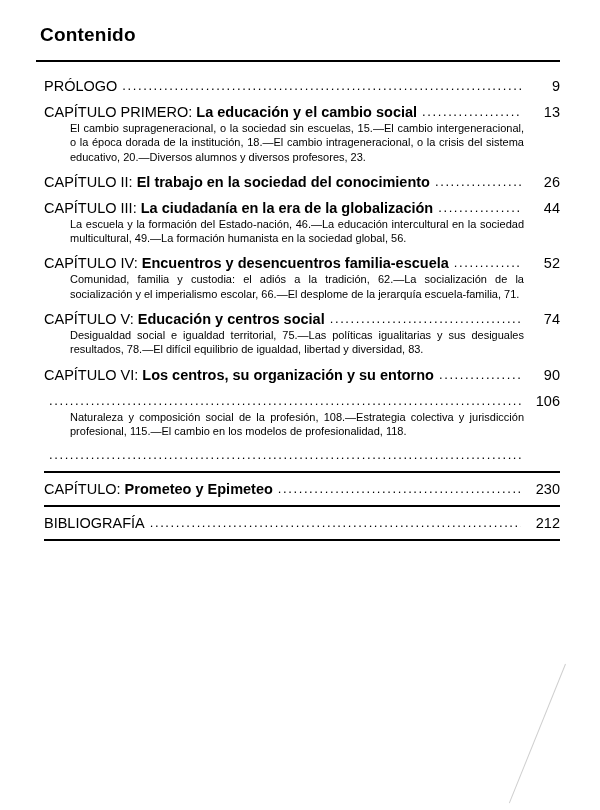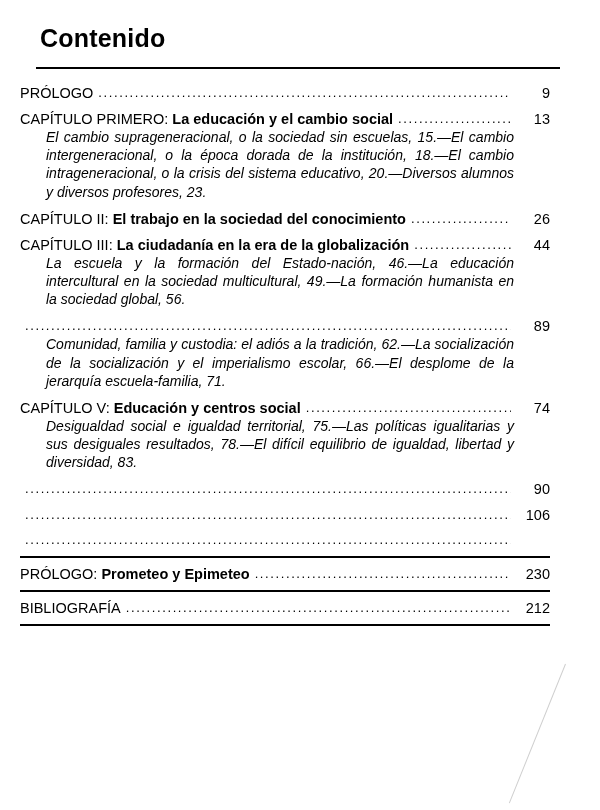--- a/index.html
+++ b/index.html
@@ -16,32 +16,32 @@
     position: relative;
   }
   .page {
     position: relative;
     width: 600px;
     height: 810px;
     box-sizing: border-box;
     padding: 0;
   }
   .title {
-    font-size: 25px;
+    font-size: 19px;
     font-weight: bold;
     letter-spacing: 0.2px;
     margin: 24px 0 0 40px;
   }
   .rule {
     margin: 14px 40px 0 36px;
     border-top: 2px solid #000;
   }
   .toc {
-    margin: 16px 10px 0 0;
-    padding: 0 40px 0 20px;
+    margin: 16px 0 0 0;
+    padding: 0 40px 0 44px;
   }
   .entry {
     margin-bottom: 2px;
   }
   .entry-line {
     display: flex;
     align-items: baseline;
     font-size: 14.5px;
     white-space: nowrap;
   }
@@ -68,22 +68,21 @@
     position: relative;
     top: -1px;
   }
   .page-num {
     flex: 0 0 auto;
     width: 34px;
     text-align: right;
     font-size: 14.5px;
   }
   .sub {
-    font-style: italic;
-    font-size: 14px;
+    font-size: 11px;
     line-height: 1.30;
     margin: 1px 0 0 26px;
     padding-right: 36px;
     text-align: justify;
   }
   .entry.spaced {
     margin-bottom: 10px;
   }
   .sep {
     margin: 8px 0 8px 0;
@@ -139,63 +138,66 @@
       <div class="entry-line">
         <span class="entry-label"><span class="lead">CAPÍTULO III: </span><span class="bold">La ciudadanía en la era de la globalización</span></span>
         <span class="dots">...............................................................................................................................</span>
         <span class="page-num">44</span>
       </div>
       <div class="sub">La escuela y la formación del Estado-nación, 46.—La educación intercultural en la sociedad multicultural, 49.—La formación humanista en la sociedad global, 56.</div>
     </div>
 
     <div class="entry spaced">
       <div class="entry-line">
-        <span class="dots">...............................................................................................................................</span>
-        <span class="page-num">89</span>
+        <span class="entry-label"><span class="lead">CAPÍTULO IV: </span><span class="bold">Encuentros y desencuentros familia-escuela</span></span>
+        <span class="dots">...............................................................................................................................</span>
+        <span class="page-num">52</span>
       </div>
       <div class="sub">Comunidad, familia y custodia: el adiós a la tradición, 62.—La socialización de la socialización y el imperialismo escolar, 66.—El desplome de la jerarquía escuela-familia, 71.</div>
     </div>
 
     <div class="entry spaced">
       <div class="entry-line">
         <span class="entry-label"><span class="lead">CAPÍTULO V: </span><span class="bold">Educación y centros social</span></span>
         <span class="dots">...............................................................................................................................</span>
         <span class="page-num">74</span>
       </div>
       <div class="sub">Desigualdad social e igualdad territorial, 75.—Las políticas igualitarias y sus desiguales resultados, 78.—El difícil equilibrio de igualdad, libertad y diversidad, 83.</div>
     </div>
 
     <div class="entry spaced">
       <div class="entry-line">
+        <span class="entry-label"><span class="lead">CAPÍTULO VI: </span><span class="bold">Los centros, su organización y su entorno</span></span>
         <span class="dots">...............................................................................................................................</span>
         <span class="page-num">90</span>
       </div>
     </div>
 
     <div class="entry spaced">
       <div class="entry-line">
         <span class="dots">...............................................................................................................................</span>
         <span class="page-num">106</span>
       </div>
+      <div class="sub">Naturaleza y composición social de la profesión, 108.—Estrategia colectiva y jurisdicción profesional, 115.—El cambio en los modelos de profesionalidad, 118.</div>
     </div>
 
     <div class="entry">
       <div class="entry-line">
         <span class="entry-label"><span class="lead"></span><span class="bold"></span></span>
         <span class="dots">...............................................................................................................................</span>
         <span class="page-num"></span>
       </div>
       <div class="sub"></div>
     </div>
 
     <div class="sep"></div>
 
     <div class="entry">
       <div class="entry-line">
-        <span class="entry-label"><span class="lead">PRÓLOGO: </span><span class="bold">Prometeo y Epimeteo</span></span>
+        <span class="entry-label"><span class="lead">CAPÍTULO: </span><span class="bold">Prometeo y Epimeteo</span></span>
         <span class="dots">...............................................................................................................................</span>
         <span class="page-num">230</span>
       </div>
     </div>
 
     <div class="sep"></div>
 
     <div class="entry">
       <div class="entry-line">
         <span class="entry-label plain"><span class="lead">BIBLIOGRAFÍA</span><span class="bold"></span></span>

